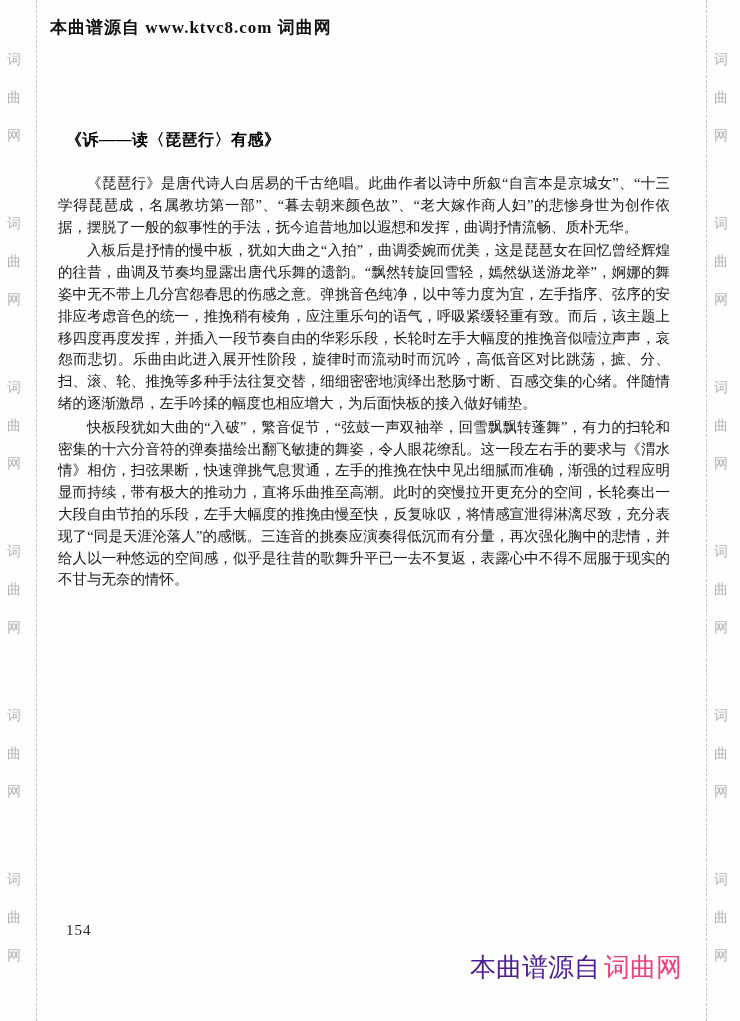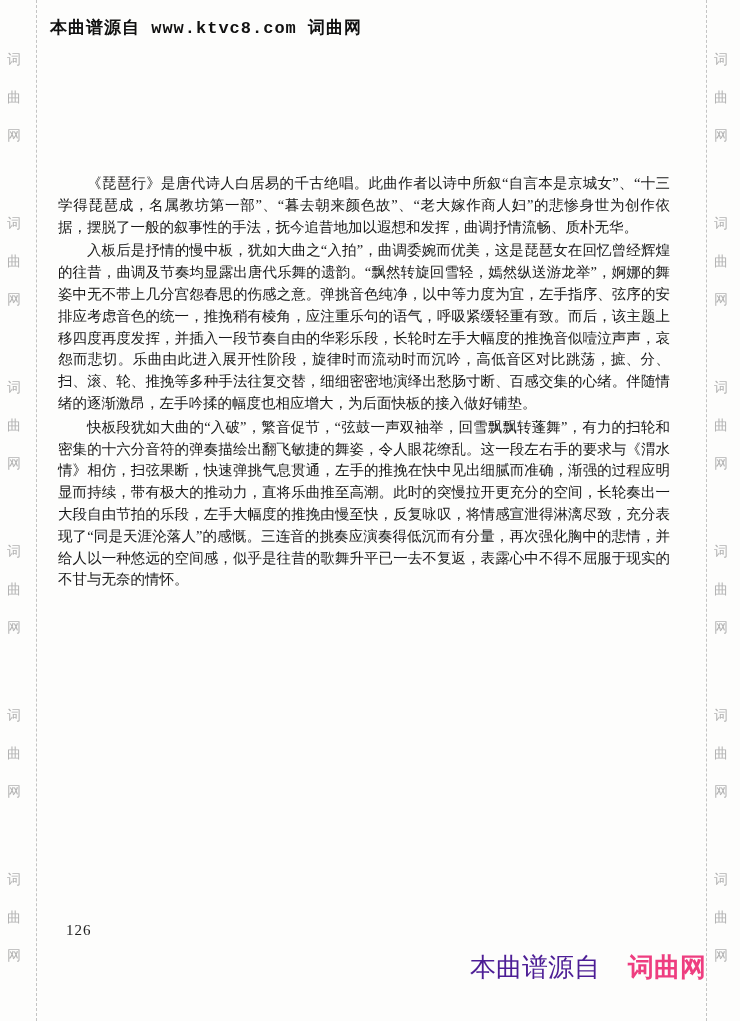--- a/index.html
+++ b/index.html
@@ -22,21 +22,21 @@
   .wm-col-left{left:7px;}
   .wm-col-right{left:714px;}
   .wm-group{display:flex;flex-direction:column;gap:24px;margin-bottom:74px;
     font-family:"Liberation Sans","DejaVu Sans",sans-serif;
     font-size:14px;color:#b3b3b3;line-height:1;}
   .wm-group span{display:block;}
 
   
   .top-wm{
     position:absolute;left:50px;top:16px;
-    font-family:Liberation Mono, monospace;
+    font-family:Liberation Serif, serif;
     font-weight:bold;font-size:17px;color:#111;letter-spacing:1px;
     white-space:nowrap;
   }
 
   
   .title{
     position:absolute;left:66px;top:130px;
     font-size:16px;font-weight:bold;color:#000;
     letter-spacing:0.5px;
   }
@@ -55,21 +55,21 @@
     font-size:15px;color:#222;letter-spacing:1px;
   }
 
   
   .bottom-wm{
     position:absolute;left:470px;top:950px;
     font-family:"Liberation Sans","DejaVu Sans",sans-serif;
     font-size:26px;font-weight:500;white-space:nowrap;
   }
   .bottom-wm .bw-prefix{color:#4c1d95;}
-  .bottom-wm .bw-brand{margin-left:28px;font-weight:bold;}
+  .bottom-wm .bw-brand{margin-left:4px;font-weight:normal;}
 </style>
 </head>
 <body>
 
 <div class="page">
 
   <div class="rule rule-left"></div>
   <div class="rule rule-right"></div>
 
   <div class="wm-col wm-col-left">
@@ -132,26 +132,27 @@
       </div>
       <div class="wm-group">
         <span>词</span>
         <span>曲</span>
         <span>网</span>
       </div>
     </div>
 
   <div class="top-wm">本曲谱源自 www.ktvc8.com 词曲网</div>
 
+  <h1 class="title" style="margin:0;">《诉——读〈琵琶行〉有感》</h1>
 
   <div class="article">
       <p>《琵琶行》是唐代诗人白居易的千古绝唱。此曲作者以诗中所叙“自言本是京城女”、“十三学得琵琶成，名属教坊第一部”、“暮去朝来颜色故”、“老大嫁作商人妇”的悲惨身世为创作依据，摆脱了一般的叙事性的手法，抚今追昔地加以遐想和发挥，曲调抒情流畅、质朴无华。</p>
       <p>入板后是抒情的慢中板，犹如大曲之“入拍”，曲调委婉而优美，这是琵琶女在回忆曾经辉煌的往昔，曲调及节奏均显露出唐代乐舞的遗韵。“飘然转旋回雪轻，嫣然纵送游龙举”，婀娜的舞姿中无不带上几分宫怨春思的伤感之意。弹挑音色纯净，以中等力度为宜，左手指序、弦序的安排应考虑音色的统一，推挽稍有棱角，应注重乐句的语气，呼吸紧缓轻重有致。而后，该主题上移四度再度发挥，并插入一段节奏自由的华彩乐段，长轮时左手大幅度的推挽音似噎泣声声，哀怨而悲切。乐曲由此进入展开性阶段，旋律时而流动时而沉吟，高低音区对比跳荡，摭、分、扫、滚、轮、推挽等多种手法往复交替，细细密密地演绎出愁肠寸断、百感交集的心绪。伴随情绪的逐渐激昂，左手吟揉的幅度也相应增大，为后面快板的接入做好铺垫。</p>
       <p>快板段犹如大曲的“入破”，繁音促节，“弦鼓一声双袖举，回雪飘飘转蓬舞”，有力的扫轮和密集的十六分音符的弹奏描绘出翻飞敏捷的舞姿，令人眼花缭乱。这一段左右手的要求与《渭水情》相仿，扫弦果断，快速弹挑气息贯通，左手的推挽在快中见出细腻而准确，渐强的过程应明显而持续，带有极大的推动力，直将乐曲推至高潮。此时的突慢拉开更充分的空间，长轮奏出一大段自由节拍的乐段，左手大幅度的推挽由慢至快，反复咏叹，将情感宣泄得淋漓尽致，充分表现了“同是天涯沦落人”的感慨。三连音的挑奏应演奏得低沉而有分量，再次强化胸中的悲情，并给人以一种悠远的空间感，似乎是往昔的歌舞升平已一去不复返，表露心中不得不屈服于现实的不甘与无奈的情怀。</p>
     </div>
 
-  <div class="page-num">126</div>
+  <div class="page-num">154</div>
 
   <div class="bottom-wm">
     <span class="bw-prefix">本曲谱源自</span><span class="bw-brand" style="color: rgb(238, 62, 128);">词曲网</span>
   </div>
 
 </div>
 
 </body></html>

